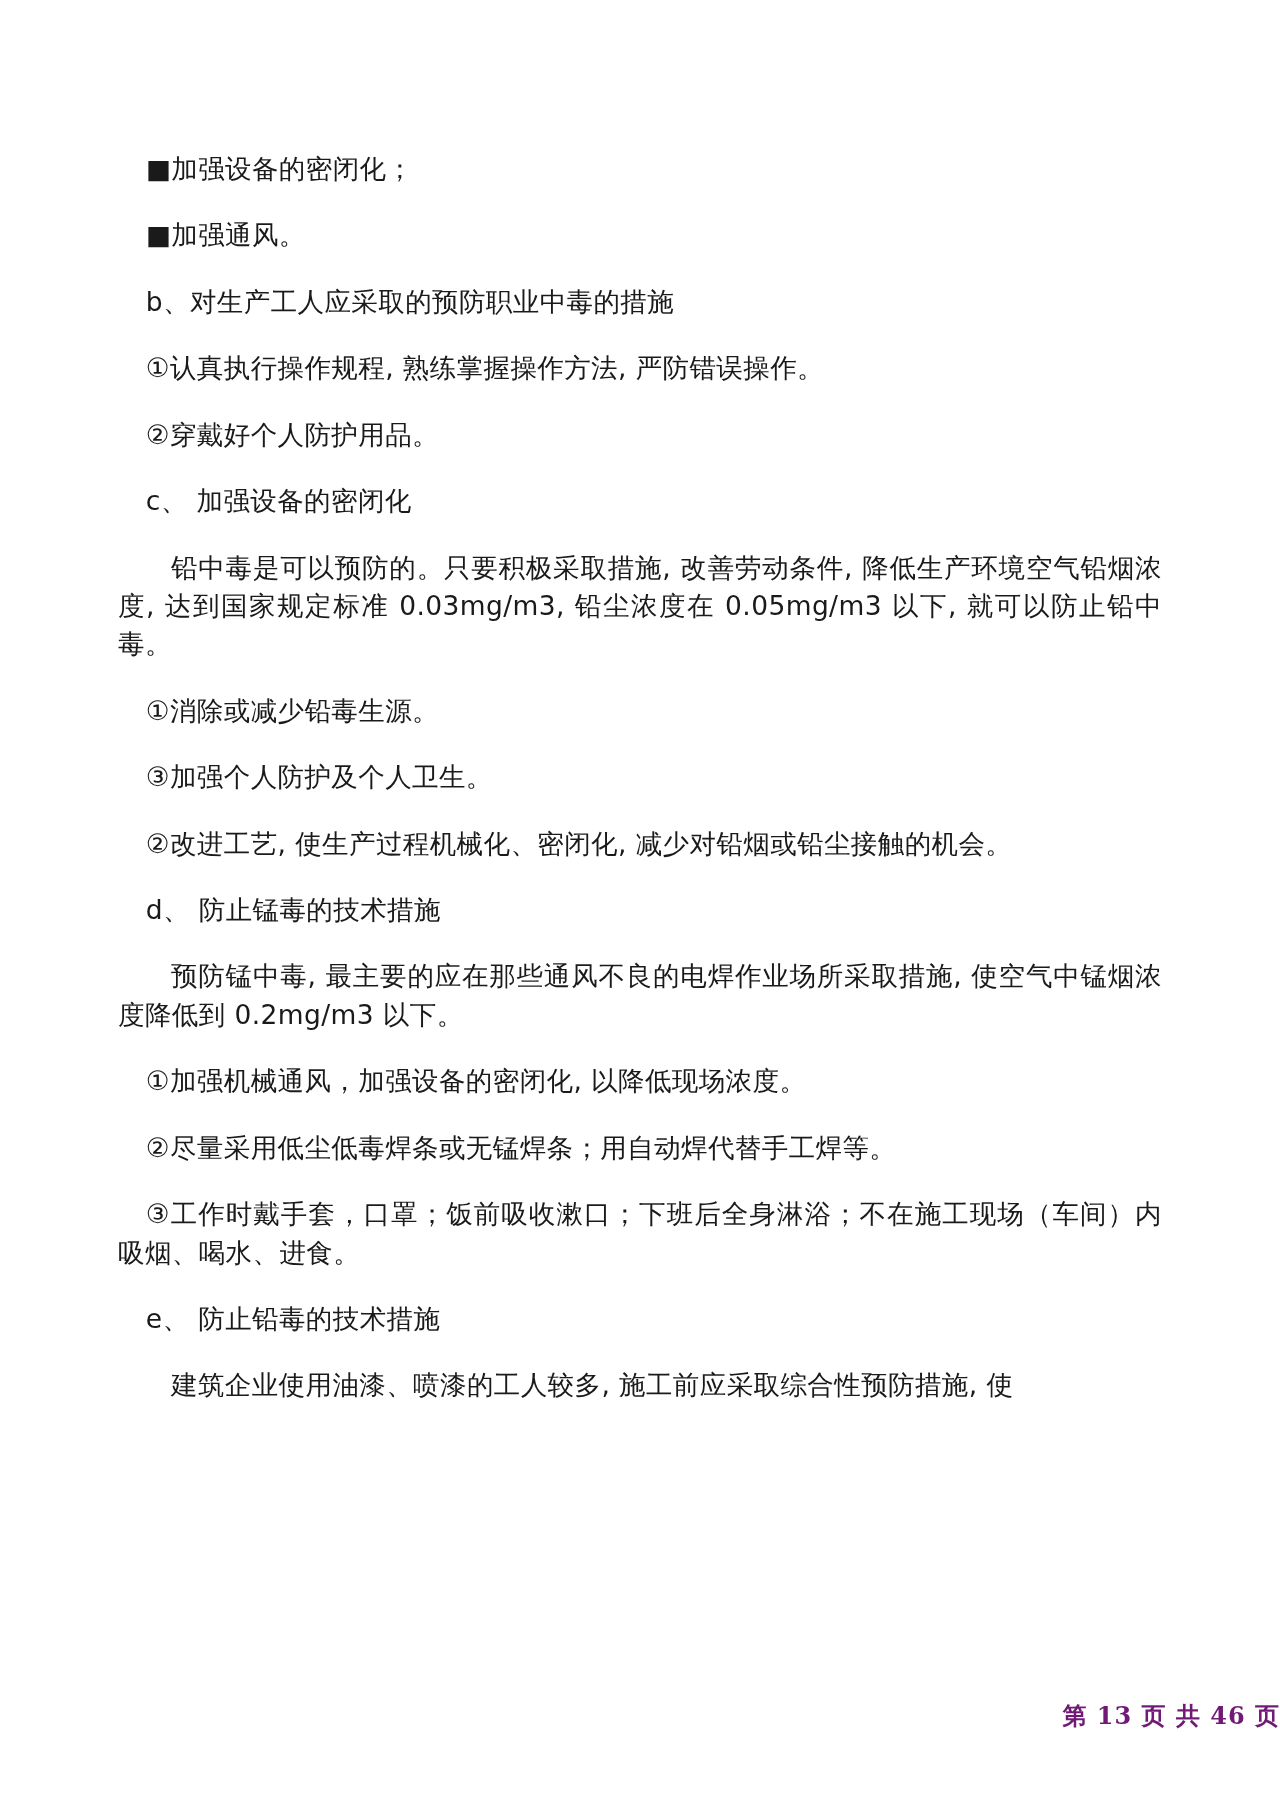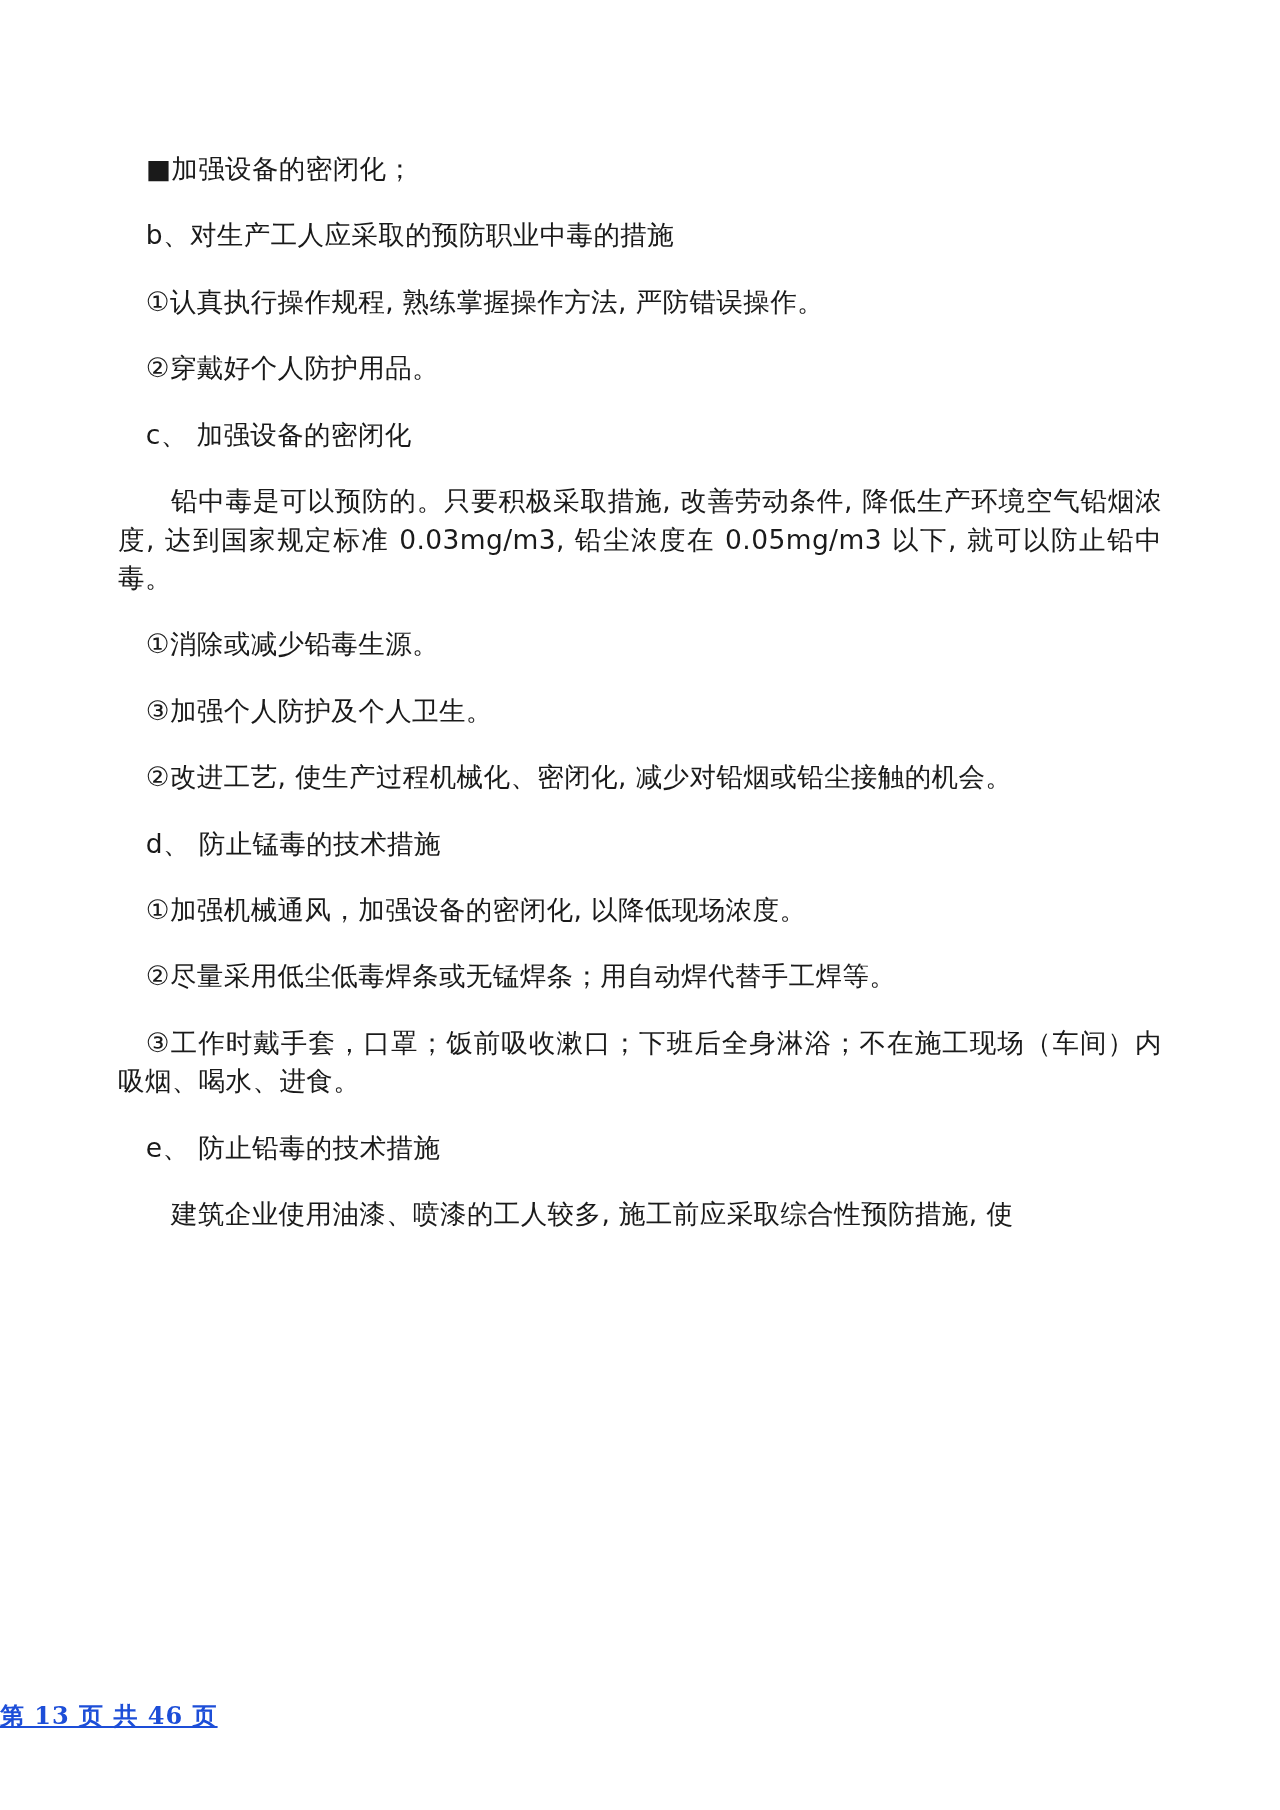--- a/index.html
+++ b/index.html
@@ -39,45 +39,46 @@
     text-indent: 1.05em;
   }
   .bullet-line {
     text-indent: 1.05em;
   }
   .footer {
     position: absolute;
     left: 0;
     right: 0;
     bottom: 78px;
-    text-align: left;
+    text-align: right;
     font-family: "DejaVu Serif", "Liberation Serif", serif;
     font-weight: bold;
     font-size: 24px;
     letter-spacing: 1px;
-    color: #1d4ed8;
-    text-decoration: underline;
+    color: #701a75;
   }
 </style>
 </head>
 <body>
 
 <div class="page">
   <div class="doc-body">
 
     <p class="para bullet-line">■加强设备的密闭化；</p>
+    <p class="para bullet-line">■加强通风。</p>
     <p class="para indent1">b、对生产工人应采取的预防职业中毒的措施</p>
     <p class="para indent1">①认真执行操作规程, 熟练掌握操作方法, 严防错误操作。</p>
     <p class="para indent1">②穿戴好个人防护用品。</p>
     <p class="para indent1">c、 加强设备的密闭化</p>
     <p class="para indent">铅中毒是可以预防的。只要积极采取措施, 改善劳动条件, 降低生产环境空气铅烟浓度, 达到国家规定标准 0.03mg/m3, 铅尘浓度在 0.05mg/m3 以下, 就可以防止铅中毒。</p>
     <p class="para indent1">①消除或减少铅毒生源。</p>
     <p class="para indent1">③加强个人防护及个人卫生。</p>
     <p class="para indent1">②改进工艺, 使生产过程机械化、密闭化, 减少对铅烟或铅尘接触的机会。</p>
     <p class="para indent1">d、 防止锰毒的技术措施</p>
+    <p class="para indent">预防锰中毒, 最主要的应在那些通风不良的电焊作业场所采取措施, 使空气中锰烟浓度降低到 0.2mg/m3 以下。</p>
     <p class="para indent1">①加强机械通风，加强设备的密闭化, 以降低现场浓度。</p>
     <p class="para indent1">②尽量采用低尘低毒焊条或无锰焊条；用自动焊代替手工焊等。</p>
     <p class="para indent1">③工作时戴手套，口罩；饭前吸收漱口；下班后全身淋浴；不在施工现场（车间）内吸烟、喝水、进食。</p>
     <p class="para indent1">e、 防止铅毒的技术措施</p>
     <p class="para indent">建筑企业使用油漆、喷漆的工人较多, 施工前应采取综合性预防措施, 使</p>
 
   </div>
 
   <div class="footer">第 13 页 共 46 页</div>
 </div>

